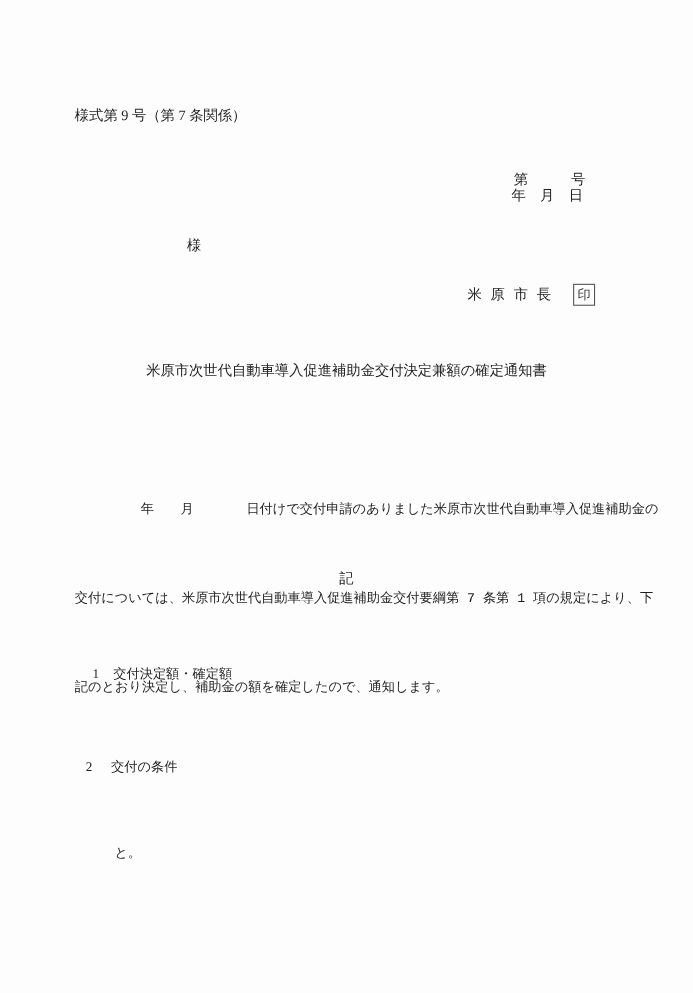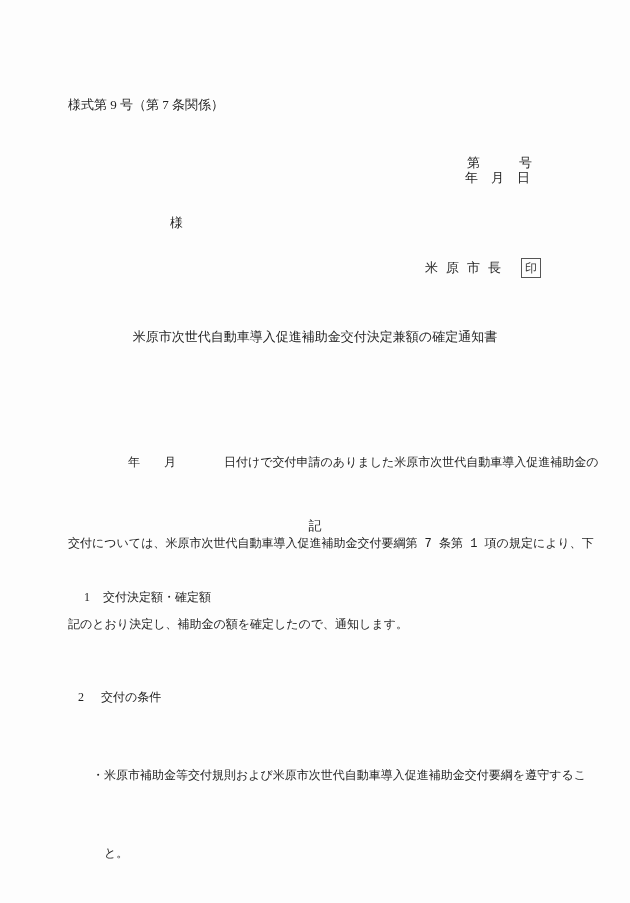--- a/index.html
+++ b/index.html
@@ -62,21 +62,21 @@
     left: 0; top: 517px;
     width: 630px;
     text-align: center;
   }
 
   .item1-row {
     left: 84px; top: 589px;
     display: flex;
     align-items: baseline;
   }
-  .item1-label { margin-left: 13px; }
+  .item1-label { margin-left: 13px; margin-top: 15px; }
   .amount-field {
     margin-left: 15px;
     display: inline-block;
     border-bottom: 1px solid #333;
     padding-bottom: 3px;
     padding-right: 8px;
   }
   .amount-gap {
     display: inline-block;
     width: 146px;
@@ -130,20 +130,19 @@
     <span>1</span>
     <span class="item1-label">交付決定額・確定額</span>
   </div>
 
   <div class="abs fs12 item2-header">
     <span>2</span>
     <span class="item2-label">交付の条件</span>
   </div>
 
   <div class="abs fs12 conditions-list">
-    <div>・米原市補助金等交付規則および米原市次世代自動車導入促進補助金交付要綱を遵守するこ</div>
     <div class="cond-cont">と。</div>
     
     
     
   </div>
 
 </div>
 
 </body></html>

